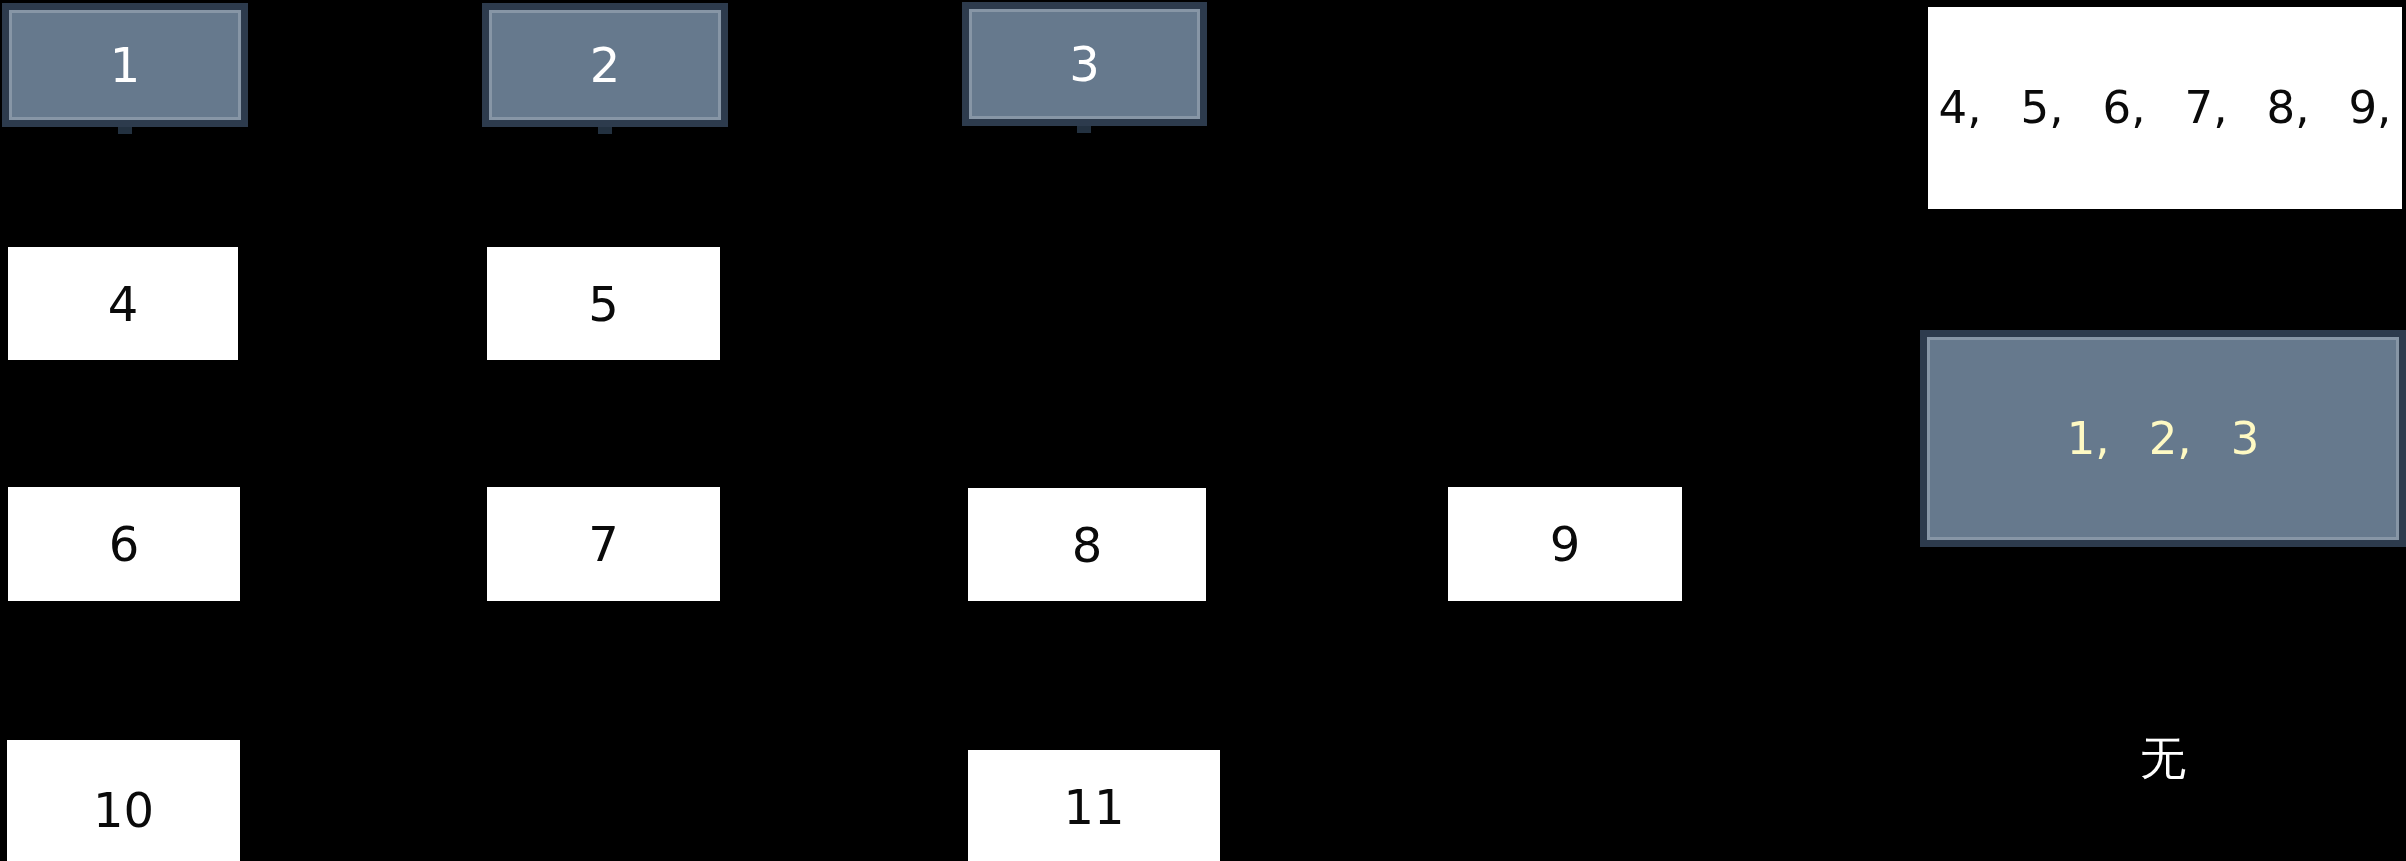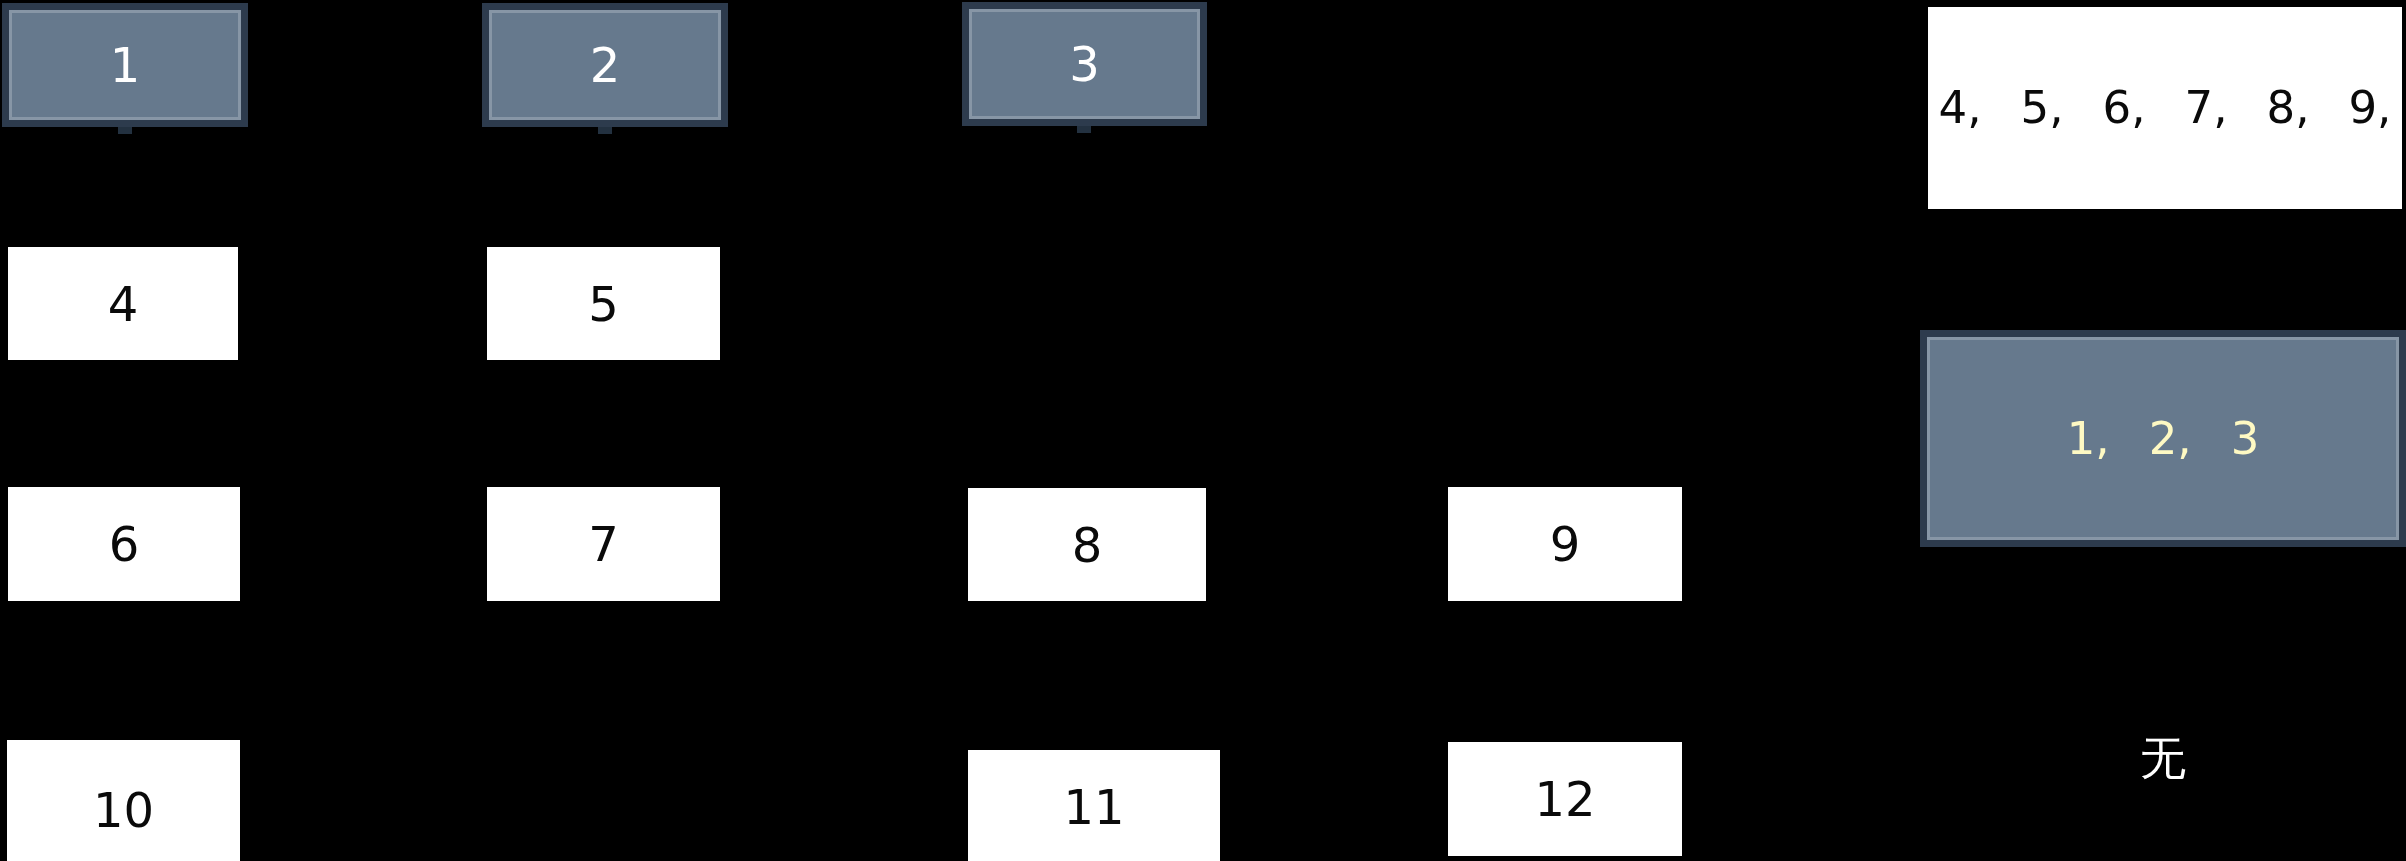--- a/index.html
+++ b/index.html
@@ -103,23 +103,20 @@
   <div class="node white" style="left:1448px; top:487px; width:234px; height:114px;">
     <span class="digit">9</span>
   </div>
 
   <div class="node white" style="left:7px; top:740px; width:233px; height:139px;">
     <span class="digit">10</span>
   </div>
   <div class="node white" style="left:968px; top:742px; width:252px; height:114px;margin-top:8px;">
     <span class="digit">11</span>
   </div>
-  <div class="node white" style="left:1448px; top:742px; width:234px; height:114px;">
-    <span class="digit">12</span>
-  </div>
 
   <div class="node white" style="left:1928px; top:7px; width:474px; height:202px; flex-direction:row;">
     <div class="legend-lines">4, 5, 6, 7, 8, 9,</div>
   </div>
 
   <div class="node gray" style="left:1920px; top:330px; width:486px; height:217px;">
     <span class="legend-gray-label">1, 2, 3</span>
   </div>
 
   <div class="none-label">无</div>

